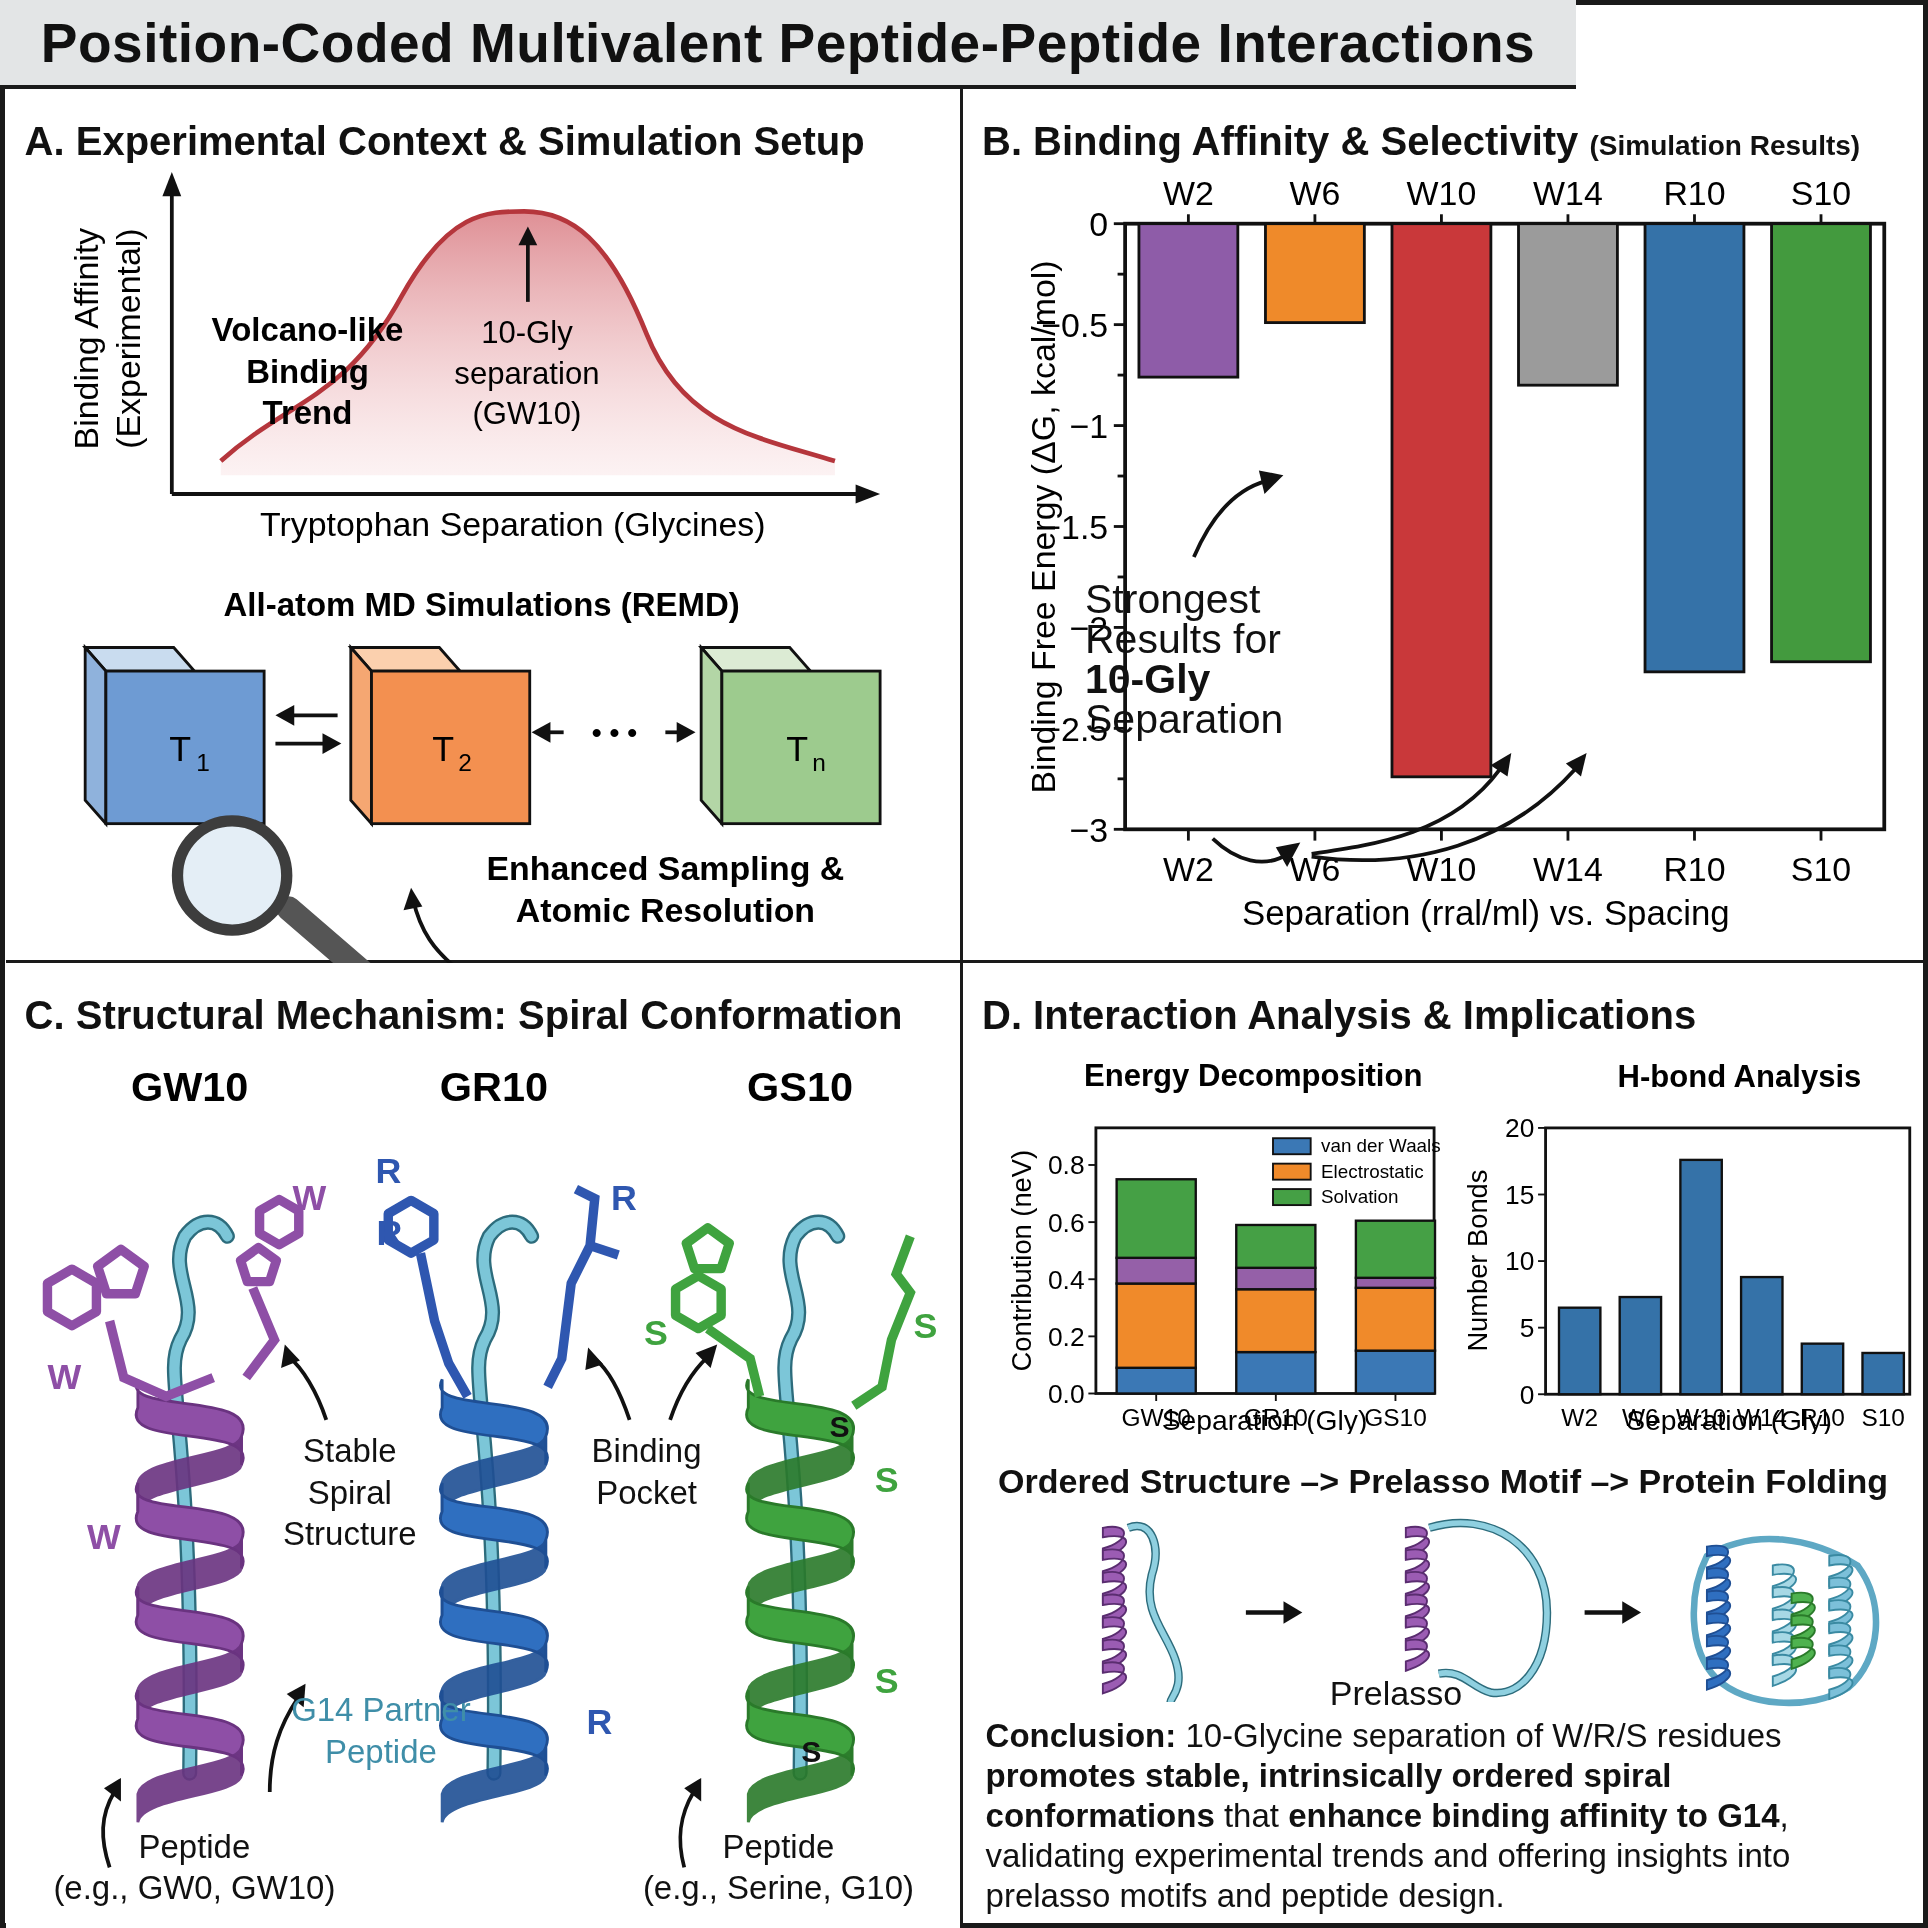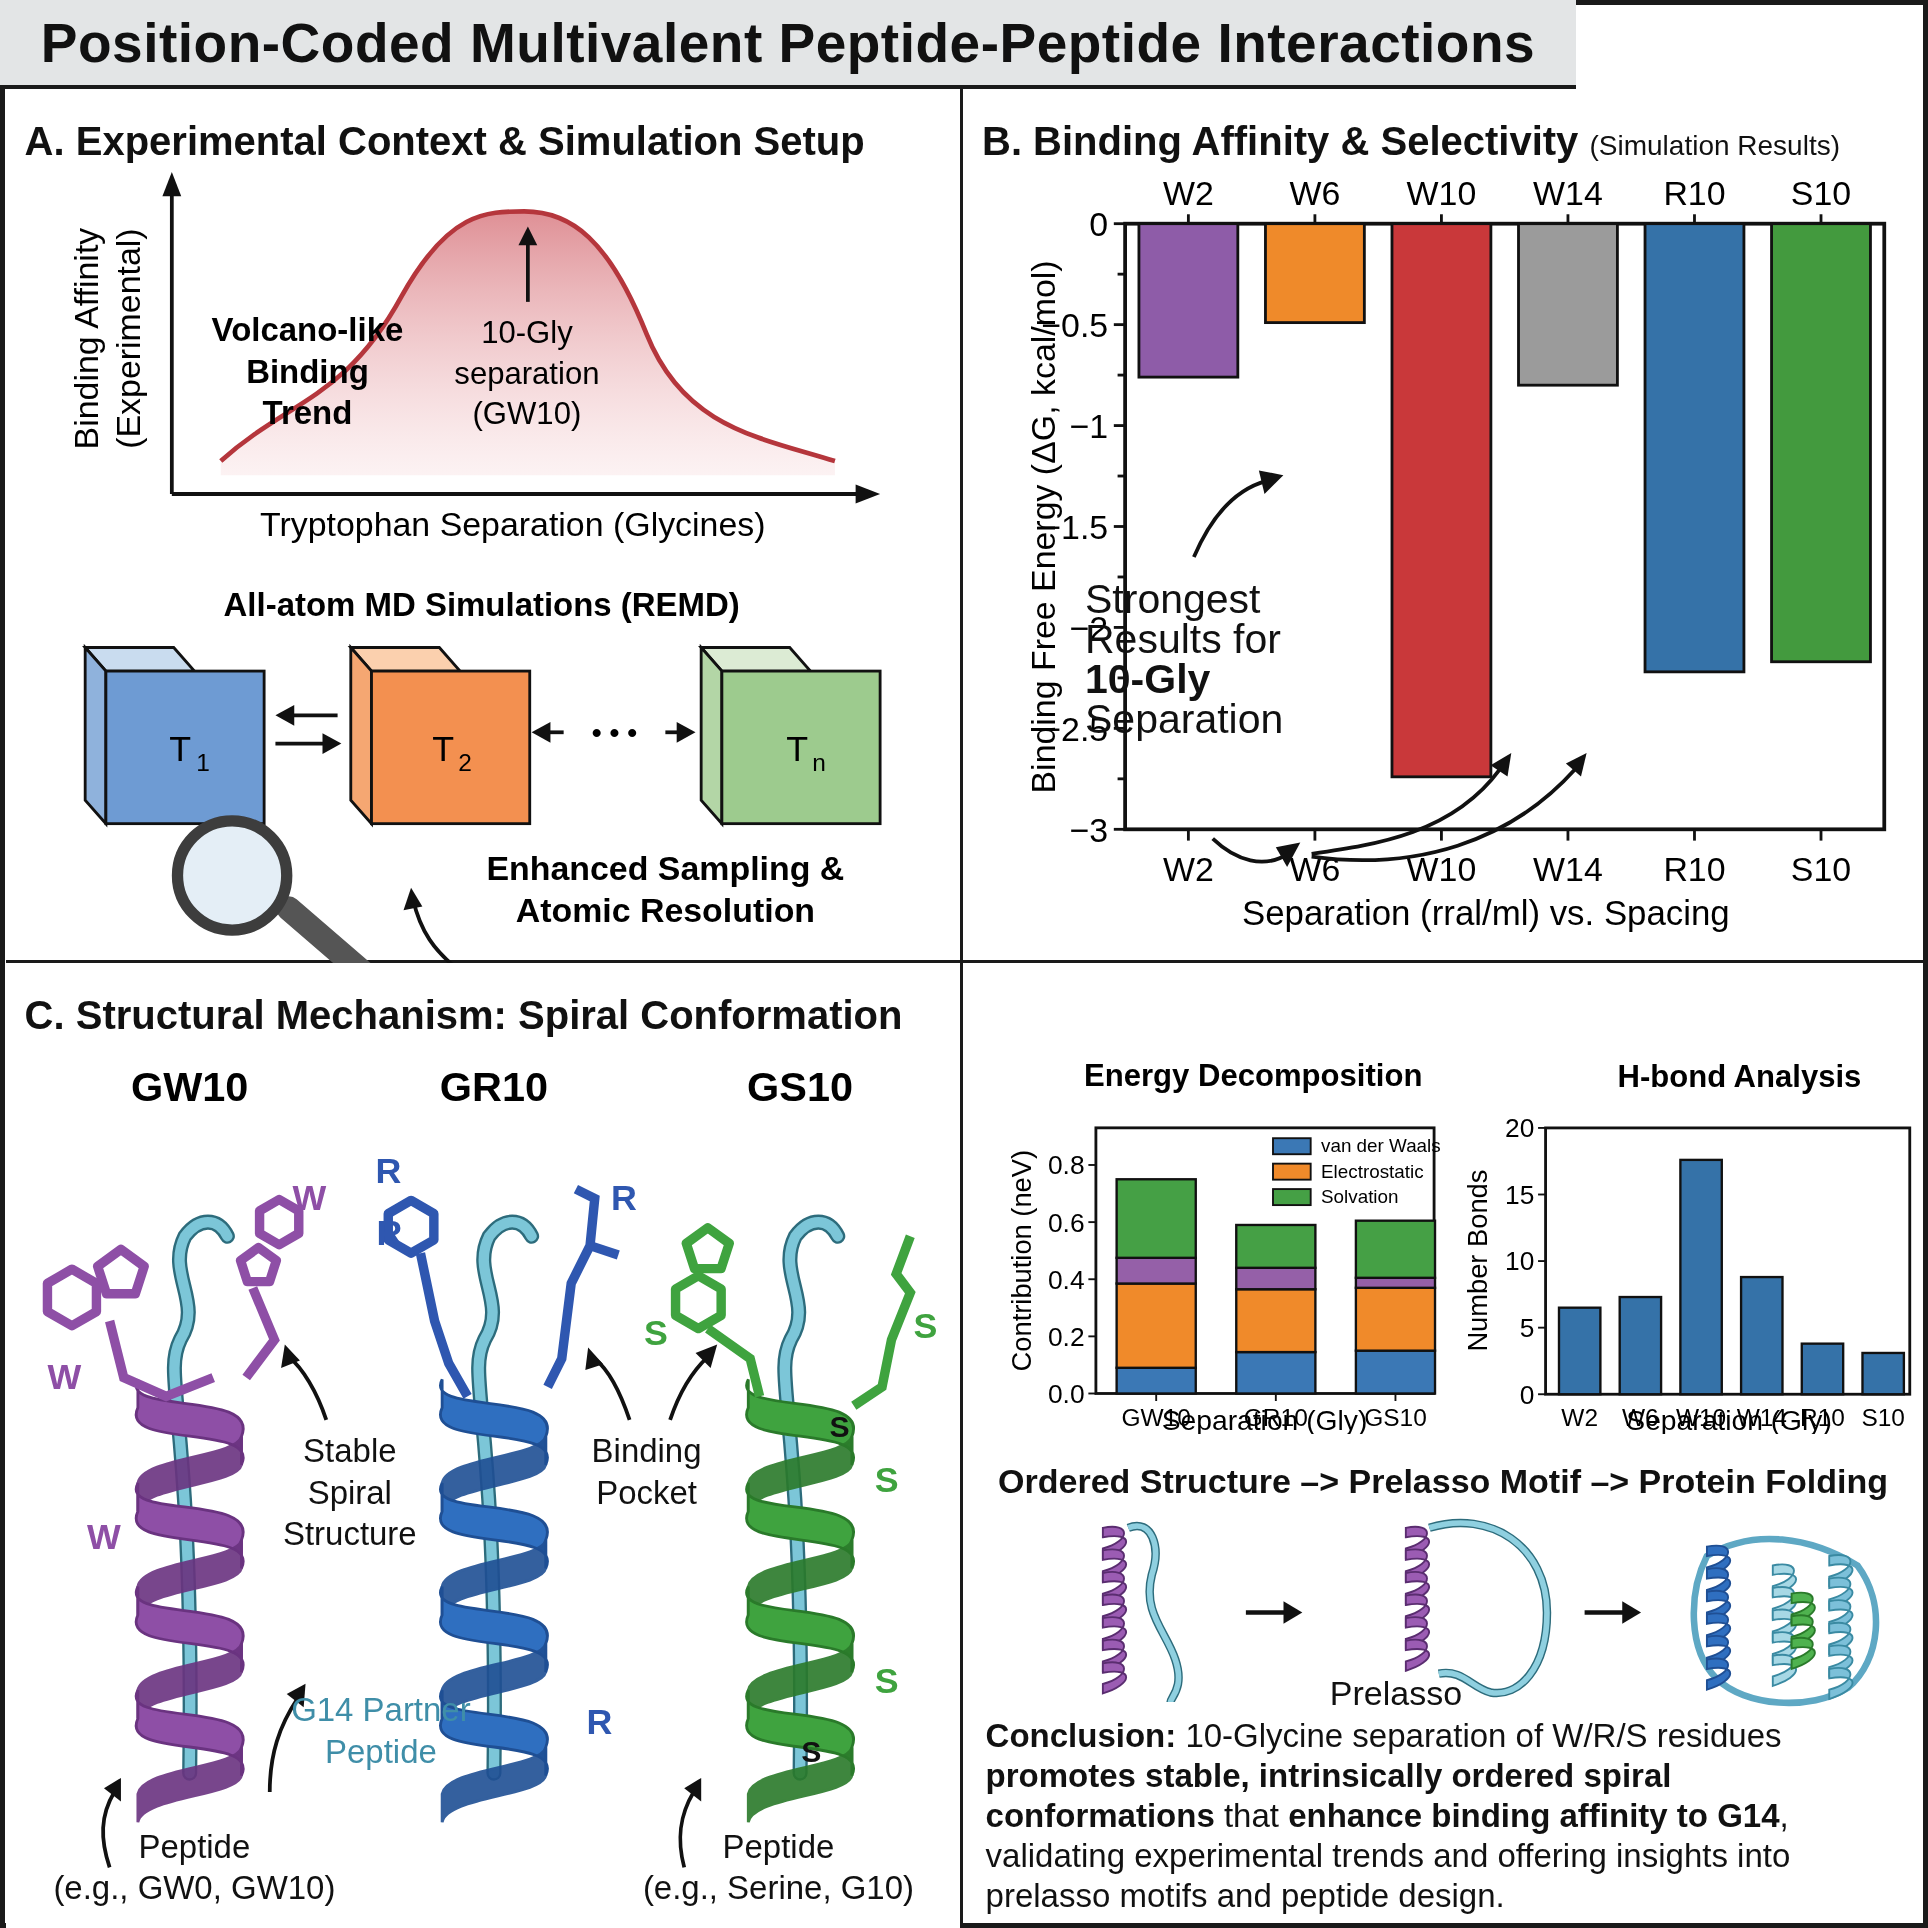--- a/index.html
+++ b/index.html
@@ -7,21 +7,21 @@
   body { font-family: "Liberation Sans", sans-serif; color: #111; position: relative; }
   .frame { position: absolute; left: 0; top: 0; width: 1928px; height: 1928px; border: 5.6px solid #1a1a1a; }
   .title-band { position: absolute; left: 0; top: 0; width: 1576px; height: 89px; background: #e3e5e6; border-bottom: 4.7px solid #1a1a1a; display: flex; align-items: center; justify-content: center; }
   .title-band h1 { font-size: 55px; font-weight: 700; letter-spacing: 0.5px; color: #111; }
   .panel { position: absolute; background: #fff; }
   .panel-a { left: 5.6px; top: 89px; width: 958px; height: 875px; border-right: 4.7px solid #1a1a1a; border-bottom: 4.7px solid #1a1a1a; }
   .panel-b { left: 963px; top: 89px; width: 960px; height: 875px; border-bottom: 4.7px solid #1a1a1a; }
   .panel-c { left: 5.6px; top: 963px; width: 958px; height: 1106px; border-right: 4.7px solid #1a1a1a; }
   .panel-d { left: 963px; top: 963px; width: 960px; height: 960px; }
   .panel-title { position: absolute; left: 19px; top: 30px; font-size: 40px; font-weight: 700; white-space: nowrap; }
-  .panel-title .sub { font-size: 28px; font-weight: 400; }
+  .panel-title .sub { font-size: 28px; font-weight: 700; }
   svg text { font-family: "Liberation Sans", sans-serif; }
   .abs { position: absolute; }
   .conclusion { position: absolute; left: 22.6px; top: 753px; width: 923px; font-size: 33px; line-height: 40px; }
   .conclusion b { font-weight: 700; text-align: right; }
 </style>
 </head>
 <body>
 
 <div class="frame"></div>
 
@@ -292,20 +292,21 @@
       <text x="398" y="805" text-anchor="middle" font-size="35" font-weight="400" fill="#3f8ea8">G14 Partner</text>
       <text x="398" y="849" text-anchor="middle" font-size="35" font-weight="400" fill="#3f8ea8">Peptide</text>
       <text x="200" y="950" text-anchor="middle" font-size="35" font-weight="400" fill="#111">Peptide</text>
       <text x="200" y="994" text-anchor="middle" font-size="35" font-weight="400" fill="#111">(e.g., GW0, GW10)</text>
       <text x="820" y="950" text-anchor="middle" font-size="35" font-weight="400" fill="#111">Peptide</text>
       <text x="820" y="994" text-anchor="middle" font-size="35" font-weight="400" fill="#111">(e.g., Serine, G10)</text>
     </svg>
 </div>
 
 <div class="panel panel-d">
+  <div class="panel-title">D. Interaction Analysis &amp; Implications</div>
   <svg id="chartD1" class="abs" style="left:0;top:0" width="490" height="471" viewBox="0 0 520 500">
       <text x="308" y="131" text-anchor="middle" font-size="33" font-weight="700">Energy Decomposition</text>
       <rect x="141" y="175" width="359" height="282" fill="none" stroke="#111" stroke-width="3"></rect>
       <line x1="133" y1="457" x2="141" y2="457" stroke="#111" stroke-width="2"></line>
       <text x="129" y="467" text-anchor="end" font-size="28">0.0</text>
       <line x1="133" y1="396.35483870967744" x2="141" y2="396.35483870967744" stroke="#111" stroke-width="2"></line>
       <text x="129" y="406.35483870967744" text-anchor="end" font-size="28">0.2</text>
       <line x1="133" y1="335.7096774193548" x2="141" y2="335.7096774193548" stroke="#111" stroke-width="2"></line>
       <text x="129" y="345.7096774193548" text-anchor="end" font-size="28">0.4</text>
       <line x1="133" y1="275.0645161290322" x2="141" y2="275.0645161290322" stroke="#111" stroke-width="2"></line>

